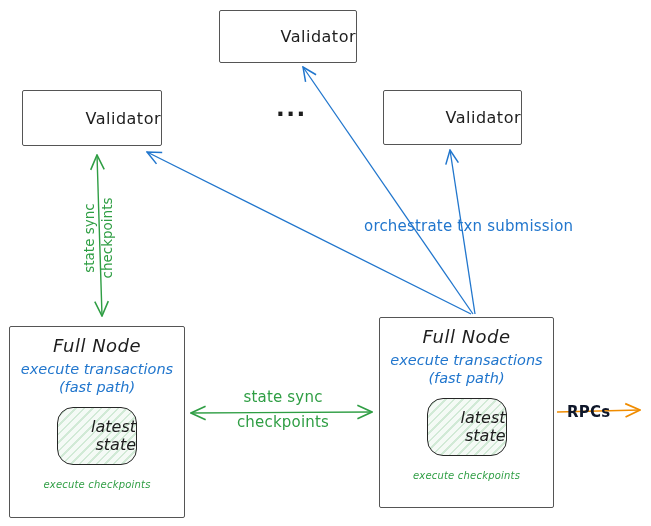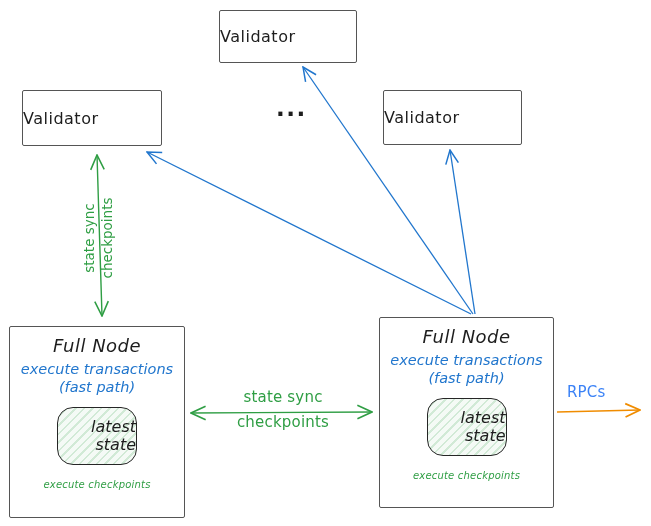--- a/index.html
+++ b/index.html
@@ -5,38 +5,38 @@
   html,body{margin:0;padding:0;background:#ffffff;}
   .canvas{
     position:relative;width:651px;height:526px;background:#ffffff;overflow:hidden;
     font-family:"DejaVu Sans","Liberation Sans",sans-serif;color:#1d1d1d;
   }
   svg.edges{position:absolute;left:0;top:0;width:651px;height:526px;}
   .box{
     position:absolute;background:#ffffff;border:1.7px solid #555555;border-radius:2px;
     box-sizing:border-box;
   }
-  .validator{display:flex;align-items:center;justify-content:flex-start;}
+  .validator{display:flex;align-items:center;justify-content:flex-end;}
   .validator .label{font-size:16px;letter-spacing:0.5px;color:#1d1d1d;}
   .fullnode{display:flex;flex-direction:column;align-items:center;padding-top:8px;font-style:italic;}
   .fn-title{font-size:18px;letter-spacing:0.5px;color:#1d1d1d;}
   .fn-blue{color:#2176cd;font-size:14.5px;line-height:1.22;text-align:center;margin-top:5px;}
   .state-box{
     margin-top:11px;width:80px;height:58px;border:1.6px solid #262626;border-radius:16px;
     display:flex;flex-direction:column;align-items:flex-end;justify-content:center;
     font-size:16px;line-height:1.12;color:#1d1d1d;box-sizing:border-box;
     background:repeating-linear-gradient(135deg,
       rgba(47,158,68,0.22) 0px, rgba(47,158,68,0.22) 1.6px,
       rgba(47,158,68,0.05) 1.6px, rgba(47,158,68,0.05) 6px);
   }
   .fn-footer{color:#2f9e44;font-size:10px;margin-top:14px;letter-spacing:0.2px;}
   .floating{position:absolute;font-size:15px;letter-spacing:0.2px;}
   .blue-text{color:#2176cd;}
   .green-text{color:#2f9e44;}
-  .orange-text{color:#3b82f6;font-weight:normal;}
+  .orange-text{color:#0f172a;font-weight:bold;margin-top:20px;}
   .ellipsis{position:absolute;left:276px;top:95px;font-size:23px;font-weight:bold;letter-spacing:1.5px;color:#1d1d1d;}
   .vlabel{
     position:absolute;left:45px;top:218px;width:110px;height:40px;
     transform:rotate(-90deg);transform-origin:center center;
     text-align:center;line-height:1.35;font-size:13.5px;
   }
   .hlabel-top{position:absolute;left:233px;top:388px;width:100px;text-align:center;}
   .hlabel-bottom{position:absolute;left:229px;top:413px;width:108px;text-align:center;}
   .orchestrate{position:absolute;left:364px;top:217px;width:220px;}
   .rpcs{position:absolute;left:567px;top:383px;}
@@ -111,16 +111,17 @@
   </div>
 
   <div class="vlabel green-text">
     <div>state sync</div>
     <div>checkpoints</div>
   </div>
 
   <div class="floating hlabel-top green-text">state sync</div>
   <div class="floating hlabel-bottom green-text">checkpoints</div>
 
+  <div class="floating orchestrate blue-text">orchestrate txn submission</div>
 
   <div class="floating rpcs orange-text">RPCs</div>
 
 </div>
 
 </body></html>

